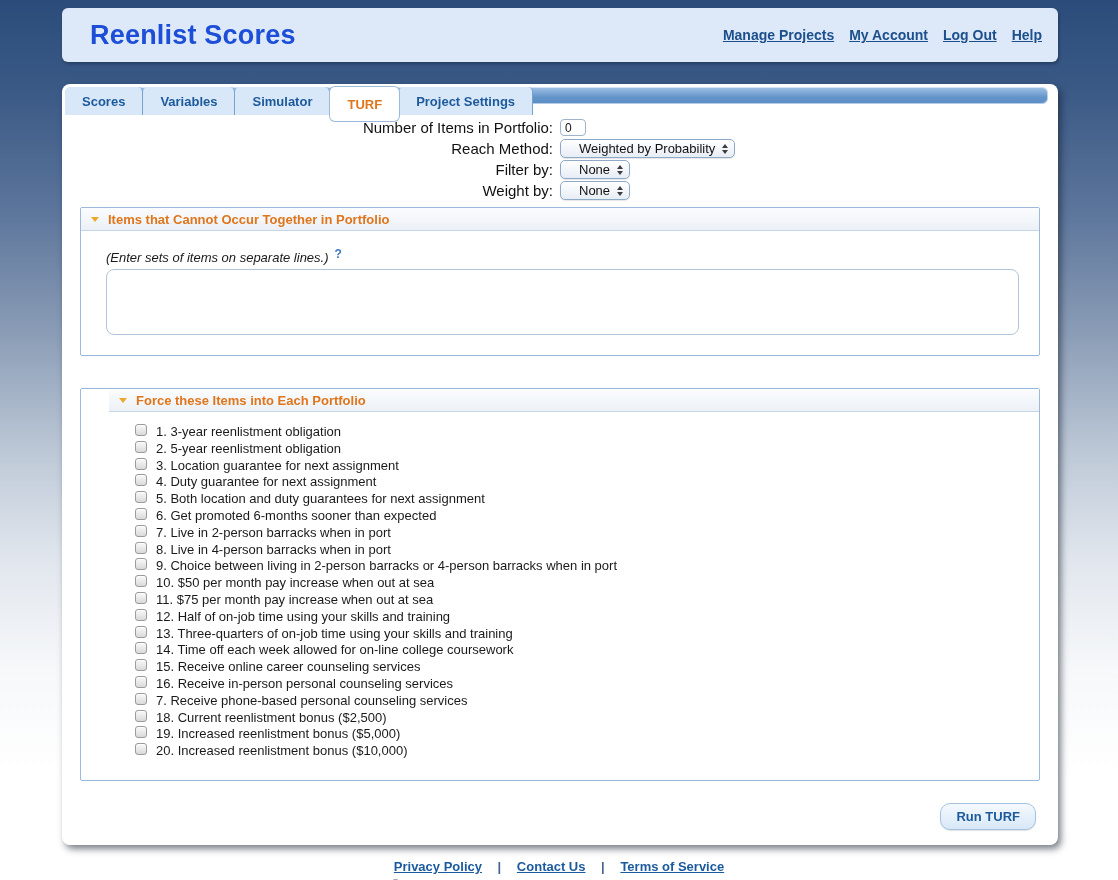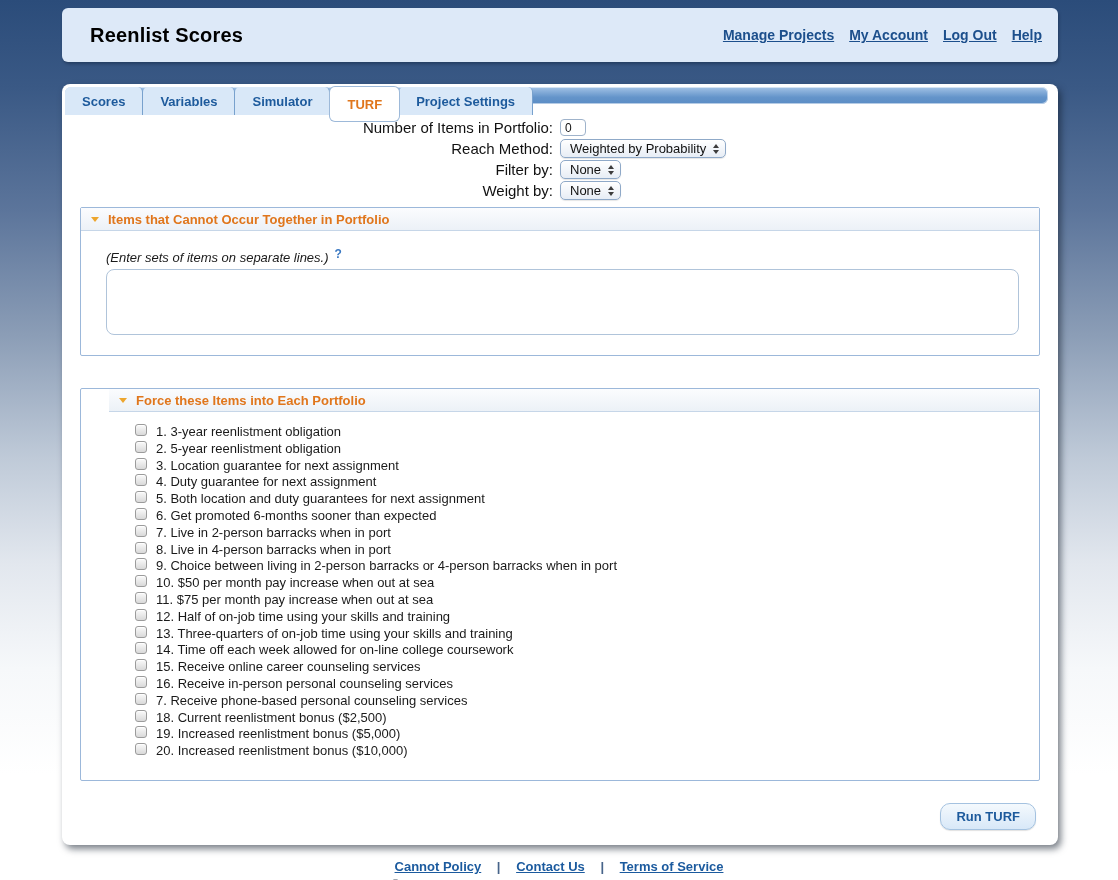--- a/index.html
+++ b/index.html
@@ -12,21 +12,21 @@
   a { text-decoration:underline; color:#1c5494; cursor:pointer; }
 
   
   .page-header{
     position:absolute; left:62px; top:8px; width:996px; height:54px;
     background:#dde9f8; border-radius:6px;
     box-shadow:1px 2px 3px rgba(10,20,40,.35);
     display:flex; align-items:center; justify-content:space-between;
     padding:0 16px 0 28px;
   }
-  .app-title{ font-size:20px; font-weight:bold; color:#000000; letter-spacing:.2px; }
+  .app-title{ font-size:27px; font-weight:bold; color:#1d4ed8; letter-spacing:.2px; }
   .top-nav{ display:flex; gap:15px; }
   .top-nav a{ font-size:14px; font-weight:600; color:#1c4f8c; }
 
   
   .main-card{
     position:absolute; left:62px; top:84px; width:996px; height:761px;
     background:#ffffff; border-radius:8px;
     box-shadow:3px 4px 7px rgba(15,25,40,.55);
   }
 
@@ -52,21 +52,21 @@
 
   
   .form-area{ margin:13px 0 6px 0; }
   .form-row{ display:flex; align-items:center; height:21px; }
   .form-label{ width:498px; text-align:right; padding-right:7px; font-size:15px; color:#111; }
   .num-input{
     width:26px; height:17px; border:1px solid #9fb3cb; border-radius:4px;
     font-size:12px; padding:0 4px; font-family:inherit; color:#111;
   }
   .mac-select{
-    display:inline-flex; align-items:center; height:19px; padding:0 6px 0 9px;
+    display:inline-flex; align-items:center; height:19px; padding:0 6px 0 18px;
     border:1px solid #8fa9c8; border-radius:5px;
     background:linear-gradient(#ffffff,#e7edf5); font-size:13px; color:#111;
     box-shadow:0 1px 1px rgba(0,0,0,.10); cursor:pointer;
   }
   .arrows{ display:inline-flex; flex-direction:column; gap:2px; margin-left:7px; }
   .arrows i{ display:block; width:0; height:0; border-left:3px solid transparent; border-right:3px solid transparent; }
   .arrows .up{ border-bottom:4px solid #3c3c3c; }
   .arrows .down{ border-top:4px solid #3c3c3c; }
 
   
@@ -276,20 +276,20 @@
     </div>
   </div>
 
   <div class="button-row">
     <button class="run-btn">Run TURF</button>
   </div>
 </div>
 
 <div class="footer">
   <div class="footer-links">
-    <a>Cannot Policy</a>
+    <a>Privacy Policy</a>
     <span class="sep">|</span>
     <a>Contact Us</a>
     <span class="sep">|</span>
     <a>Terms of Service</a>
   </div>
   <div class="copyright">© 2000 – 2016 Sawtooth Software, Inc.  All rights reserved.</div>
 </div>
 
 </body></html>

